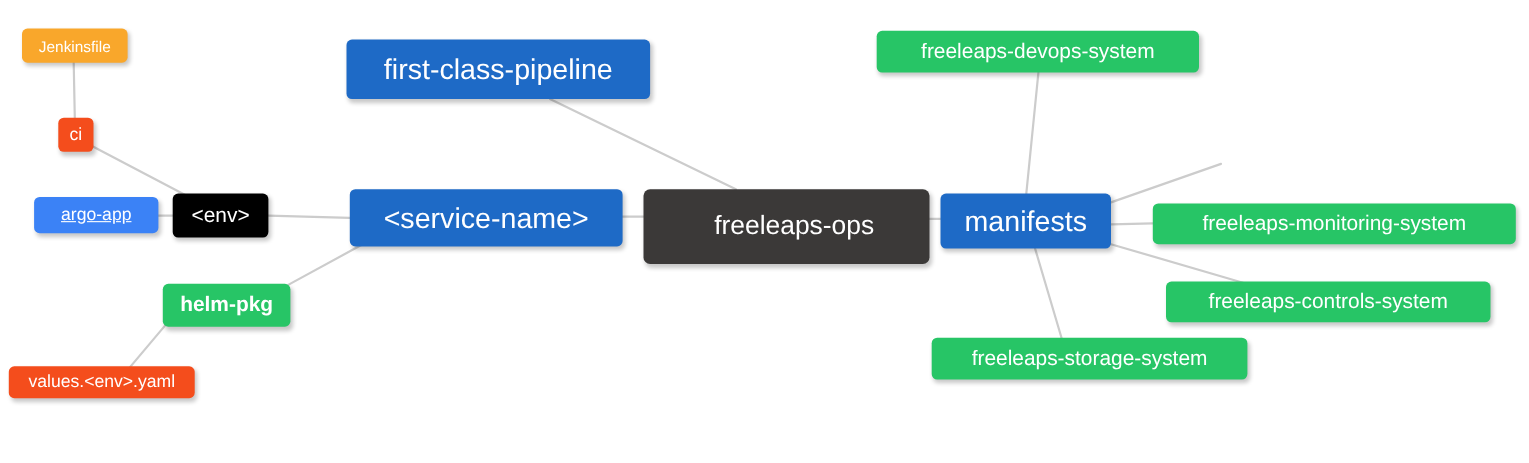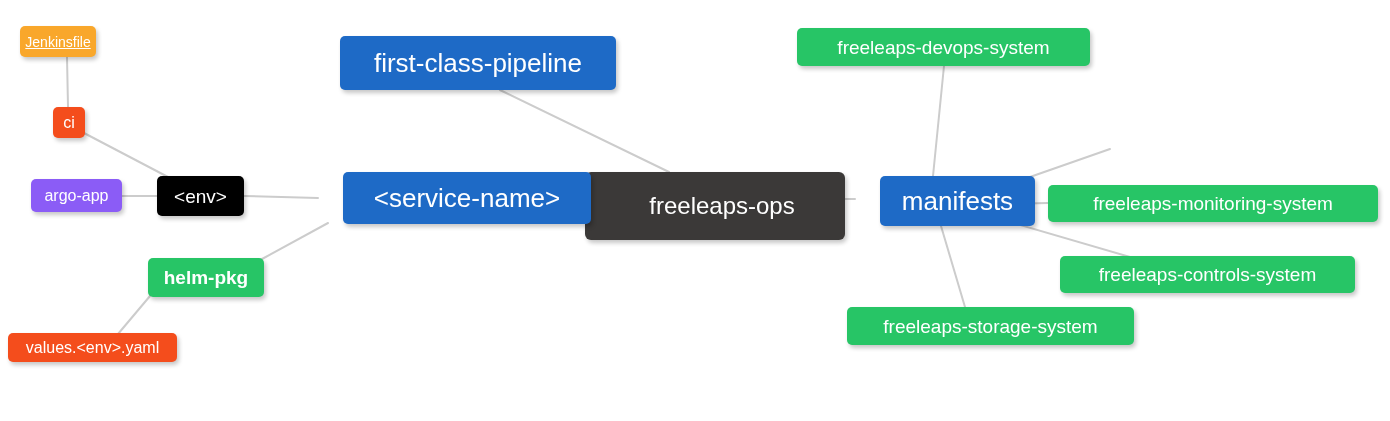--- a/index.html
+++ b/index.html
@@ -28,21 +28,21 @@
     justify-content: center;
     color: #ffffff;
     border-radius: 5px;
     box-shadow: 2px 3px 4px rgba(0,0,0,0.22);
     white-space: nowrap;
     cursor: pointer;
     box-sizing: border-box;
     line-height: 1;
   }
   .level-0 { font-size: 24px; border-radius: 6px; padding-left: 14px; }
-  .level-1 { font-size: 26px; margin-left: 25px; }
+  .level-1 { font-size: 26px; }
   .level-2 { font-size: 19px; }
   .level-3 { font-size: 16px; }
   .level-4 { font-size: 14px; }
 </style>
 </head>
 <body>
 
 <div id="mindmap-canvas">
   <svg id="edges" xmlns="http://www.w3.org/2000/svg">
       <line x1="67" y1="57" x2="68" y2="107" stroke="#cccccc" stroke-width="2" stroke-linecap="round"></line>
@@ -65,16 +65,16 @@
     <div class="node level-1" style="left: 315px; top: 36px; width: 276px; height: 54px; background: rgb(30, 106, 198);">first-class-pipeline</div>
     <div class="node level-1" style="left: 318px; top: 172px; width: 248px; height: 52px; background: rgb(30, 106, 198);">&lt;service-name&gt;</div>
     <div class="node level-1" style="left: 855px; top: 176px; width: 155px; height: 50px; background: rgb(30, 106, 198);">manifests</div>
     <div class="node level-2" style="left: 157px; top: 176px; width: 87px; height: 40px; background: #000000;">&lt;env&gt;</div>
     <div class="node level-2" style="left: 148px; top: 258px; width: 116px; height: 39px; background: rgb(39, 197, 102); font-weight: bold;">helm-pkg</div>
     <div class="node level-2" style="left: 797px; top: 28px; width: 293px; height: 38px; background: rgb(39, 197, 102);">freeleaps-devops-system</div>
     <div class="node level-2" style="left: 1048px; top: 185px; width: 330px; height: 37px; background: rgb(39, 197, 102);">freeleaps-monitoring-system</div>
     <div class="node level-2" style="left: 1060px; top: 256px; width: 295px; height: 37px; background: rgb(39, 197, 102);">freeleaps-controls-system</div>
     <div class="node level-2" style="left: 815px; top: 307px; width: 287px; height: 38px; background: rgb(39, 197, 102); margin-left: 32px;">freeleaps-storage-system</div>
     <div class="node level-3" style="left: 53px; top: 107px; width: 32px; height: 31px; background: rgb(244, 77, 28);">ci</div>
-    <div class="node level-3" style="left: 31px; top: 179px; width: 91px; height: 33px; background: #8b5cf6;">argo-app</div>
+    <div class="node level-3" style="left: 31px; top: 179px; width: 113px; height: 33px; background: #3b82f6; text-decoration: underline;">argo-app</div>
     <div class="node level-3" style="left: 8px; top: 333px; width: 169px; height: 29px; background: rgb(244, 77, 28);">values.&lt;env&gt;.yaml</div>
-    <div class="node level-4" style="left: 20px; top: 26px; width: 76px; height: 31px; background: rgb(249, 167, 43); text-decoration: underline;">Jenkinsfile</div>
+    <div class="node level-4" style="left: 20px; top: 26px; width: 96px; height: 31px; background: rgb(249, 167, 43);">Jenkinsfile</div>
   </div>
 
 </body></html>

